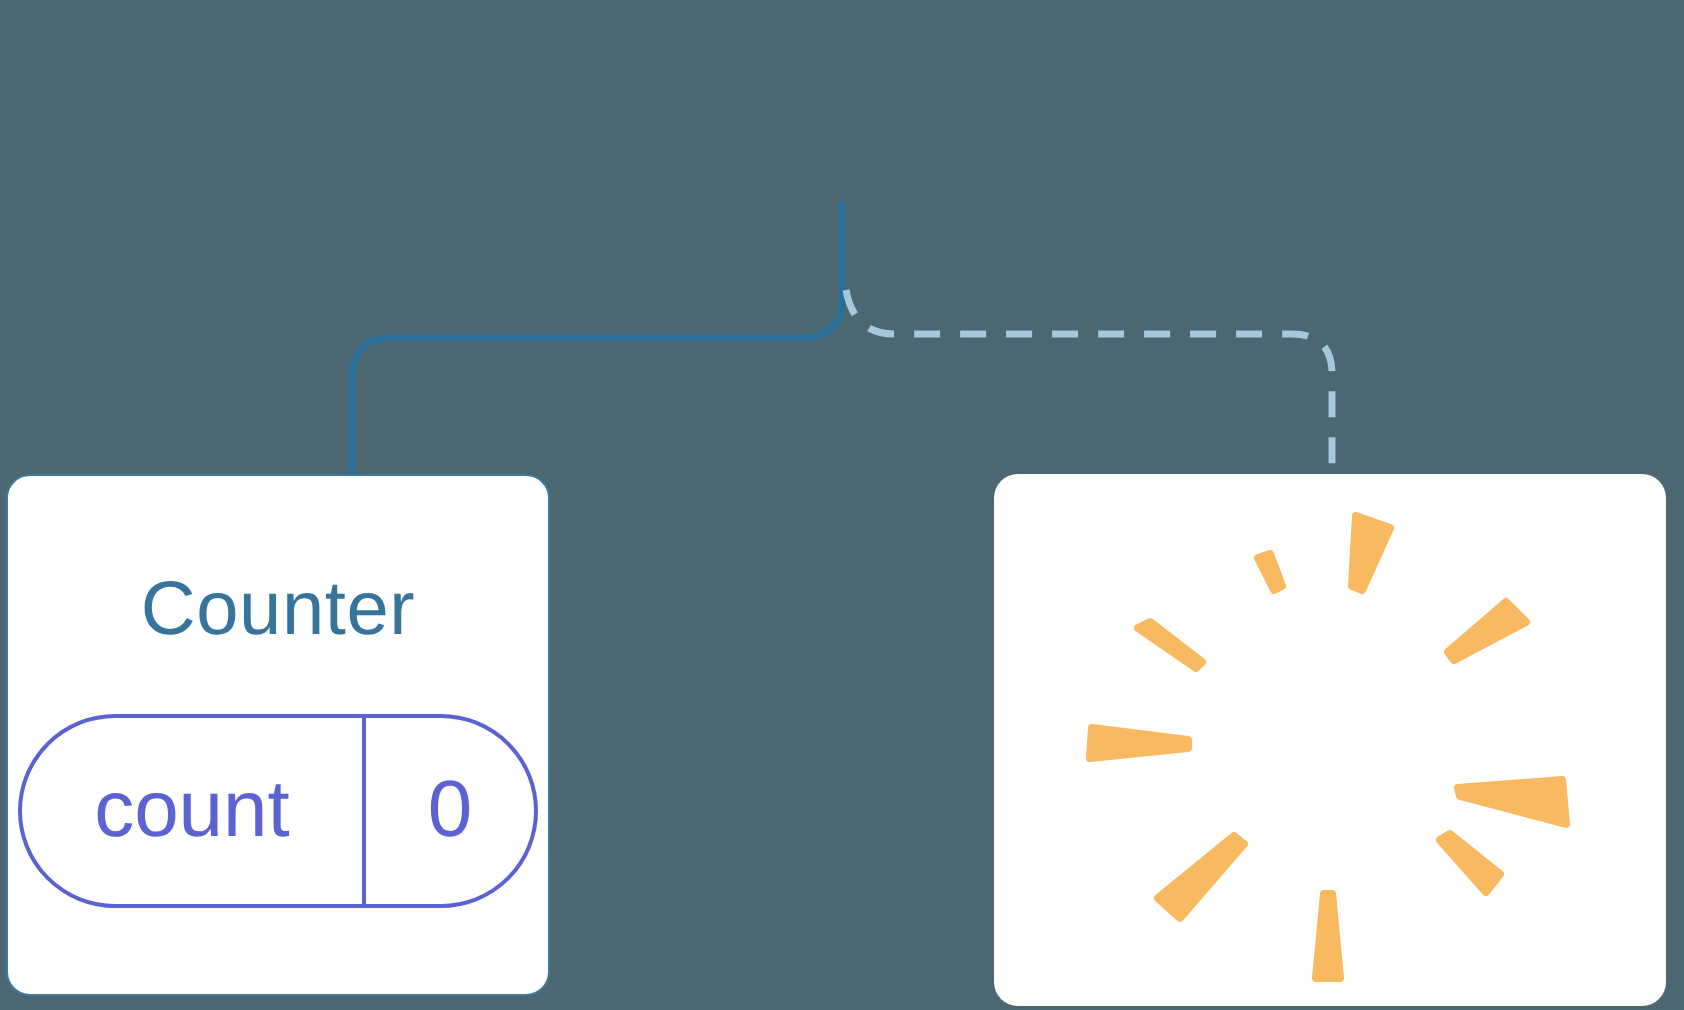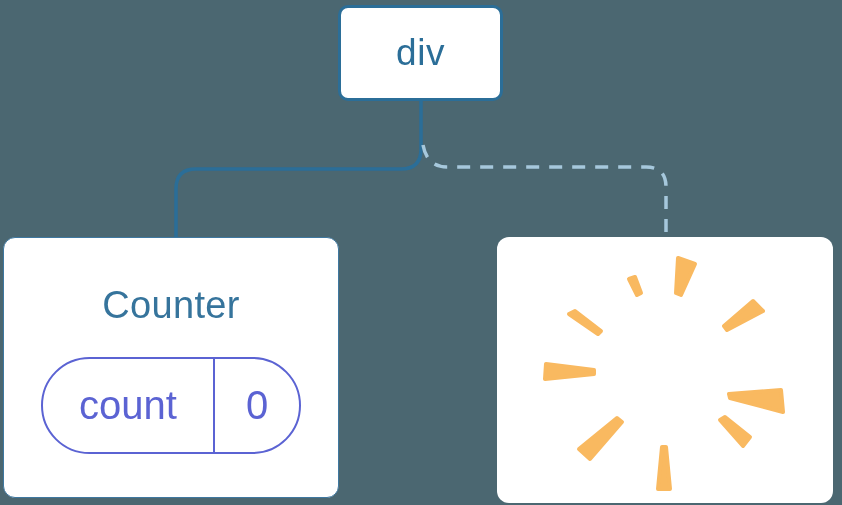--- a/index.html
+++ b/index.html
@@ -28,21 +28,21 @@
   .root-node{
     left:338px;top:5px;width:165px;height:96px;
     border:3px solid var(--node-blue);border-radius:10px;
     display:flex;align-items:center;justify-content:center;
   }
   .root-label{
     color:var(--node-blue);font-size:37px;font-weight:500;letter-spacing:.5px;
   }
 
   .counter-node{
-    left:3px;top:237px;width:336px;height:261px;
+    left:3px;top:237px;width:272px;height:261px;
     border:1.5px solid #3f78a0;border-radius:12px;
     display:flex;flex-direction:column;align-items:center;
   }
   .counter-title{
     margin-top:46px;color:var(--title-blue);
     font-size:38px;font-weight:500;letter-spacing:.3px;
   }
   .state-pill{
     margin-top:30px;width:260px;height:97px;
     border:2px solid var(--pill-indigo);border-radius:49px;
@@ -71,23 +71,20 @@
 </head>
 <body>
 
 <div class="stage">
 
   <svg class="connectors" viewBox="0 0 842 505" aria-hidden="true">
     <path class="link-solid" d="M421 101 L421 149 Q421 169 401 169 L196 169 Q176 169 176 189 L176 237"></path>
     <path class="link-dashed" d="M423 145 Q427 167 447 167 L646 167 Q666 167 666 187 L666 236"></path>
   </svg>
 
-  <div class="node root-node">
-    <span class="root-label">div</span>
-  </div>
 
   <div class="node counter-node">
     <div class="counter-title">Counter</div>
     <div class="state-pill">
       <div class="pill-key">count</div>
       <div class="pill-value">0</div>
     </div>
   </div>
 
   <div class="node poof-node">

